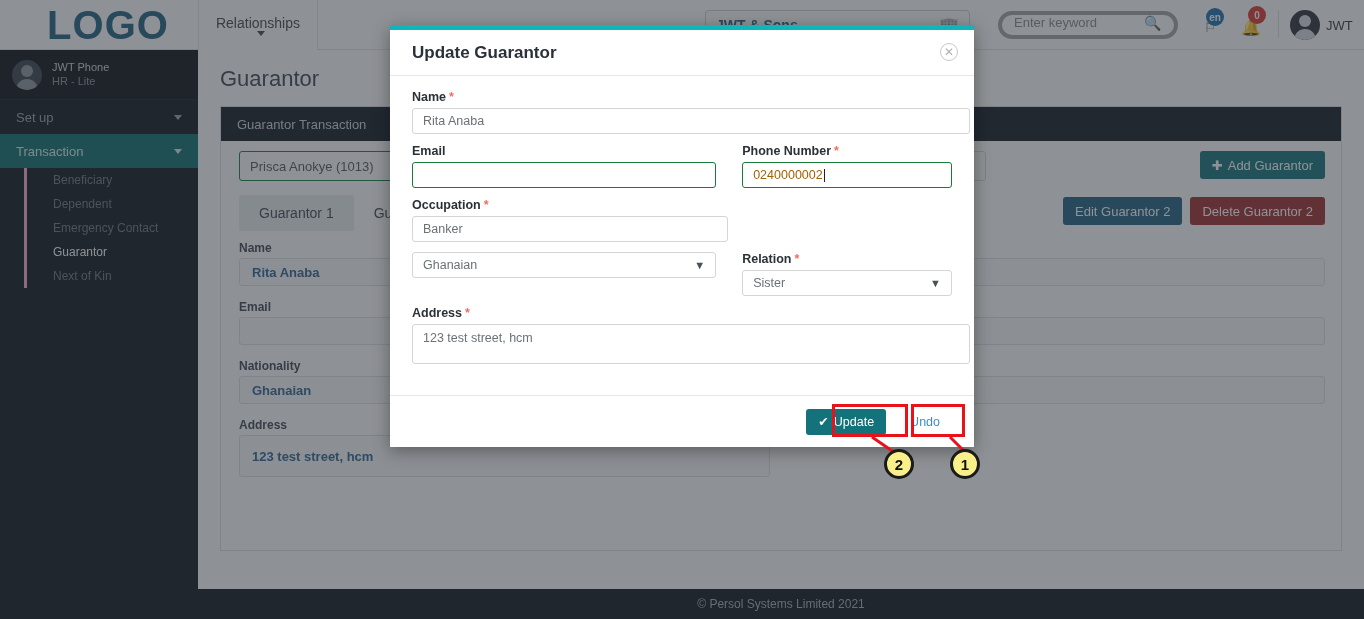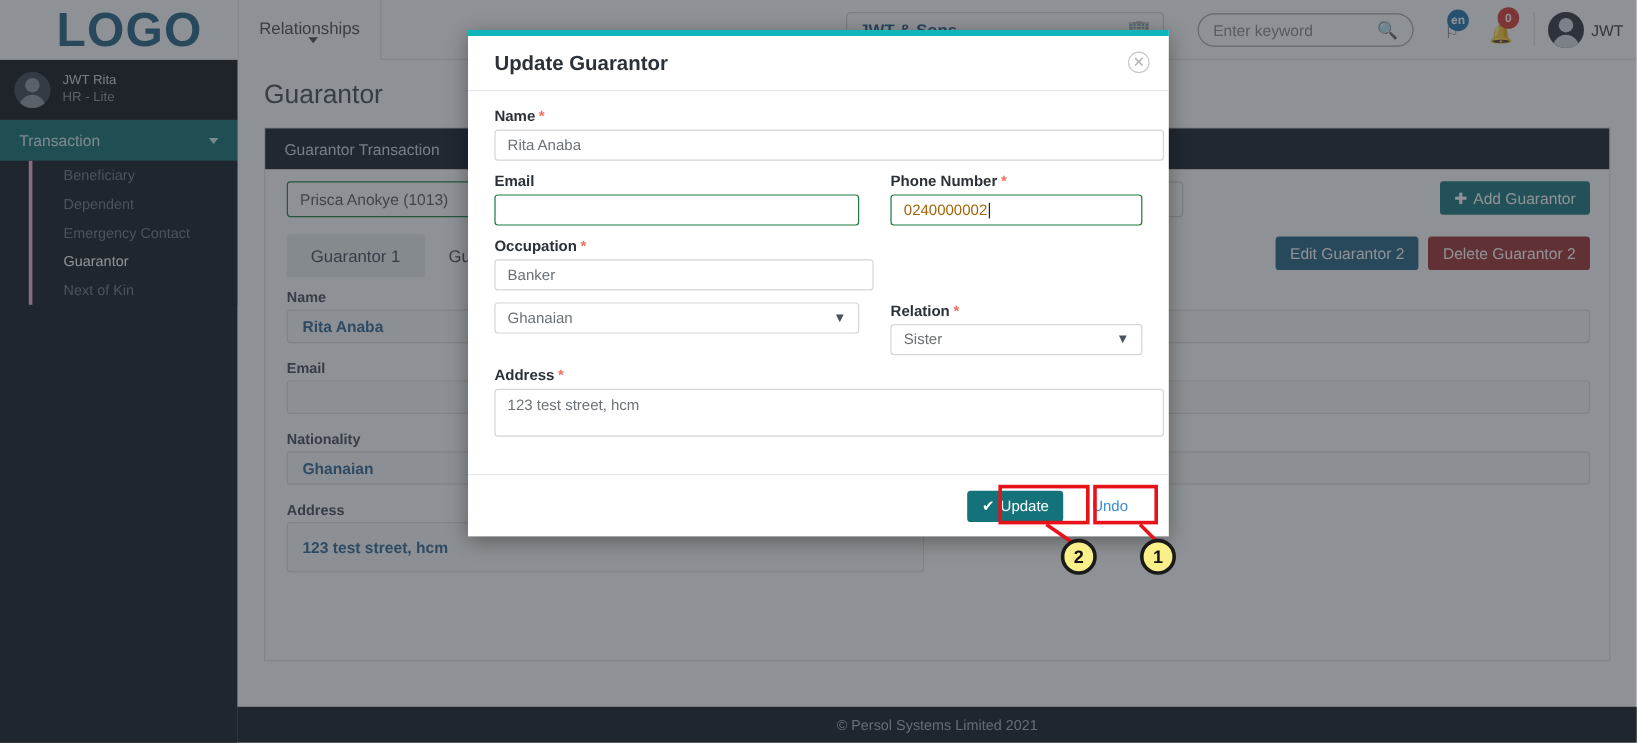--- a/index.html
+++ b/index.html
@@ -39,22 +39,22 @@
   }
   .company-select {
     position: absolute; left: 705px; top: 10px; width: 265px; height: 30px;
     border: 1px solid #d0d0d0; border-radius: 4px; background: #fff;
     display: flex; align-items: center; padding: 0 10px;
     font-size: 14px; color: #1d5d82; font-weight: bold;
   }
   .company-select .bank-icon { margin-left: auto; color: #13838a; font-size: 16px; }
   .search-box {
     position: absolute; left: 998px; top: 11px; width: 180px; height: 28px;
-    border: 1px solid #a3a3a3; border-radius: 14px; background: #fff;
-    display: flex; align-items: center; padding: 0 12px;
+    border: 4px solid #a3a3a3; border-radius: 14px; background: #fff;
+    display: flex; align-items: flex-start; padding: 0 12px;
     font-size: 13px; color: #888;
   }
   .search-box .mag { margin-left: auto; color: #666; font-size: 14px; }
   .lang-wrap { position: absolute; left: 1200px; top: 8px; width: 32px; height: 32px; }
   .flag-ico { position: absolute; left: 4px; top: 12px; font-size: 13px; color:#666; }
   .badge {
     position: absolute; border-radius: 50%; color: #fff;
     font-size: 10px; display: flex; align-items: center; justify-content: center;
     font-weight: 600;
   }
@@ -263,23 +263,27 @@
         <span class="avatar-head"></span>
         <span class="user-name">JWT</span>
         <span class="caret-down"></span>
       </div>
     </div>
 
     <div class="sidebar">
       <div class="side-user">
         <span class="side-avatar"></span>
         <span class="side-user-txt">
-          <div class="side-user-name">JWT Rita</div>
+          <div class="side-user-name">JWT Phone</div>
           <div class="side-user-role">HR - Lite</div>
         </span>
+      </div>
+      <div class="side-group">
+        <span>Set up</span>
+        <span class="gcaret"></span>
       </div>
       <div class="side-group active">
         <span>Transaction</span>
         <span class="gcaret"></span>
       </div>
       <div class="side-sub">
         <div class="side-sub-item">Beneficiary</div>
         <div class="side-sub-item">Dependent</div>
         <div class="side-sub-item">Emergency Contact</div>
         <div class="side-sub-item active">Guarantor</div>

